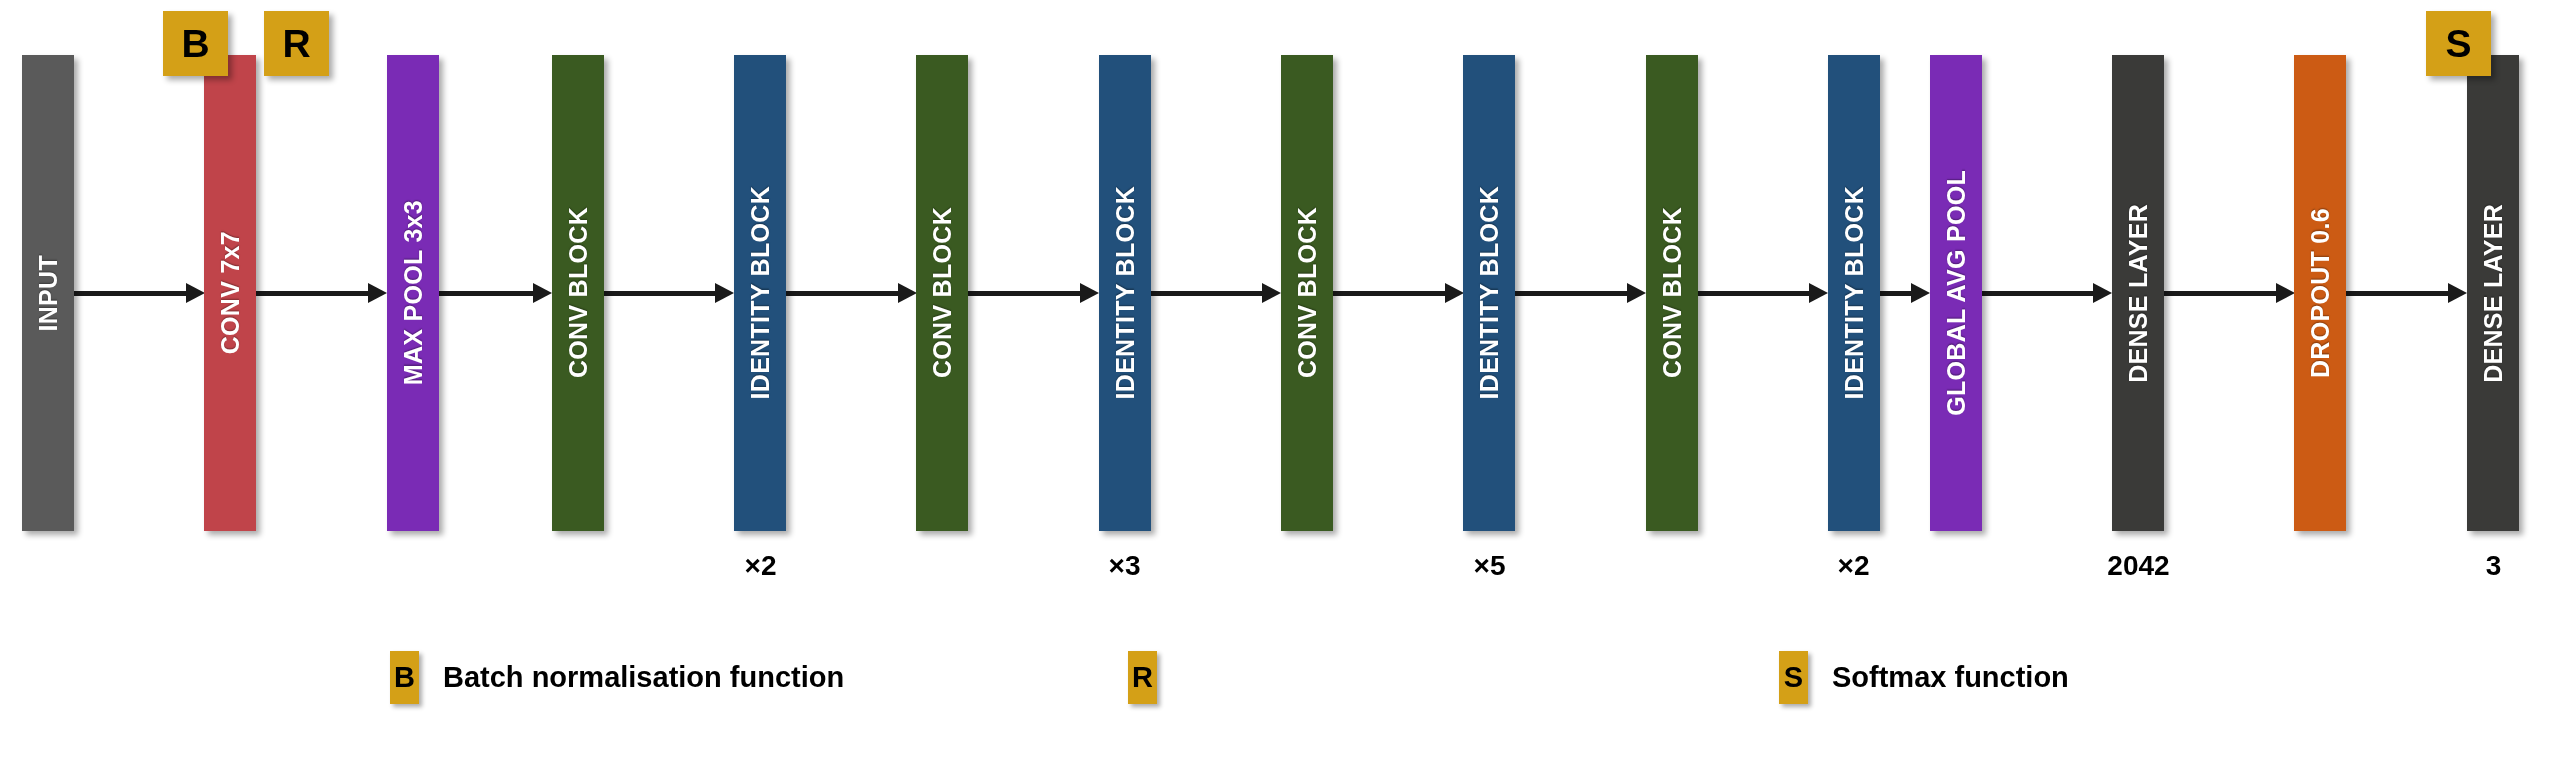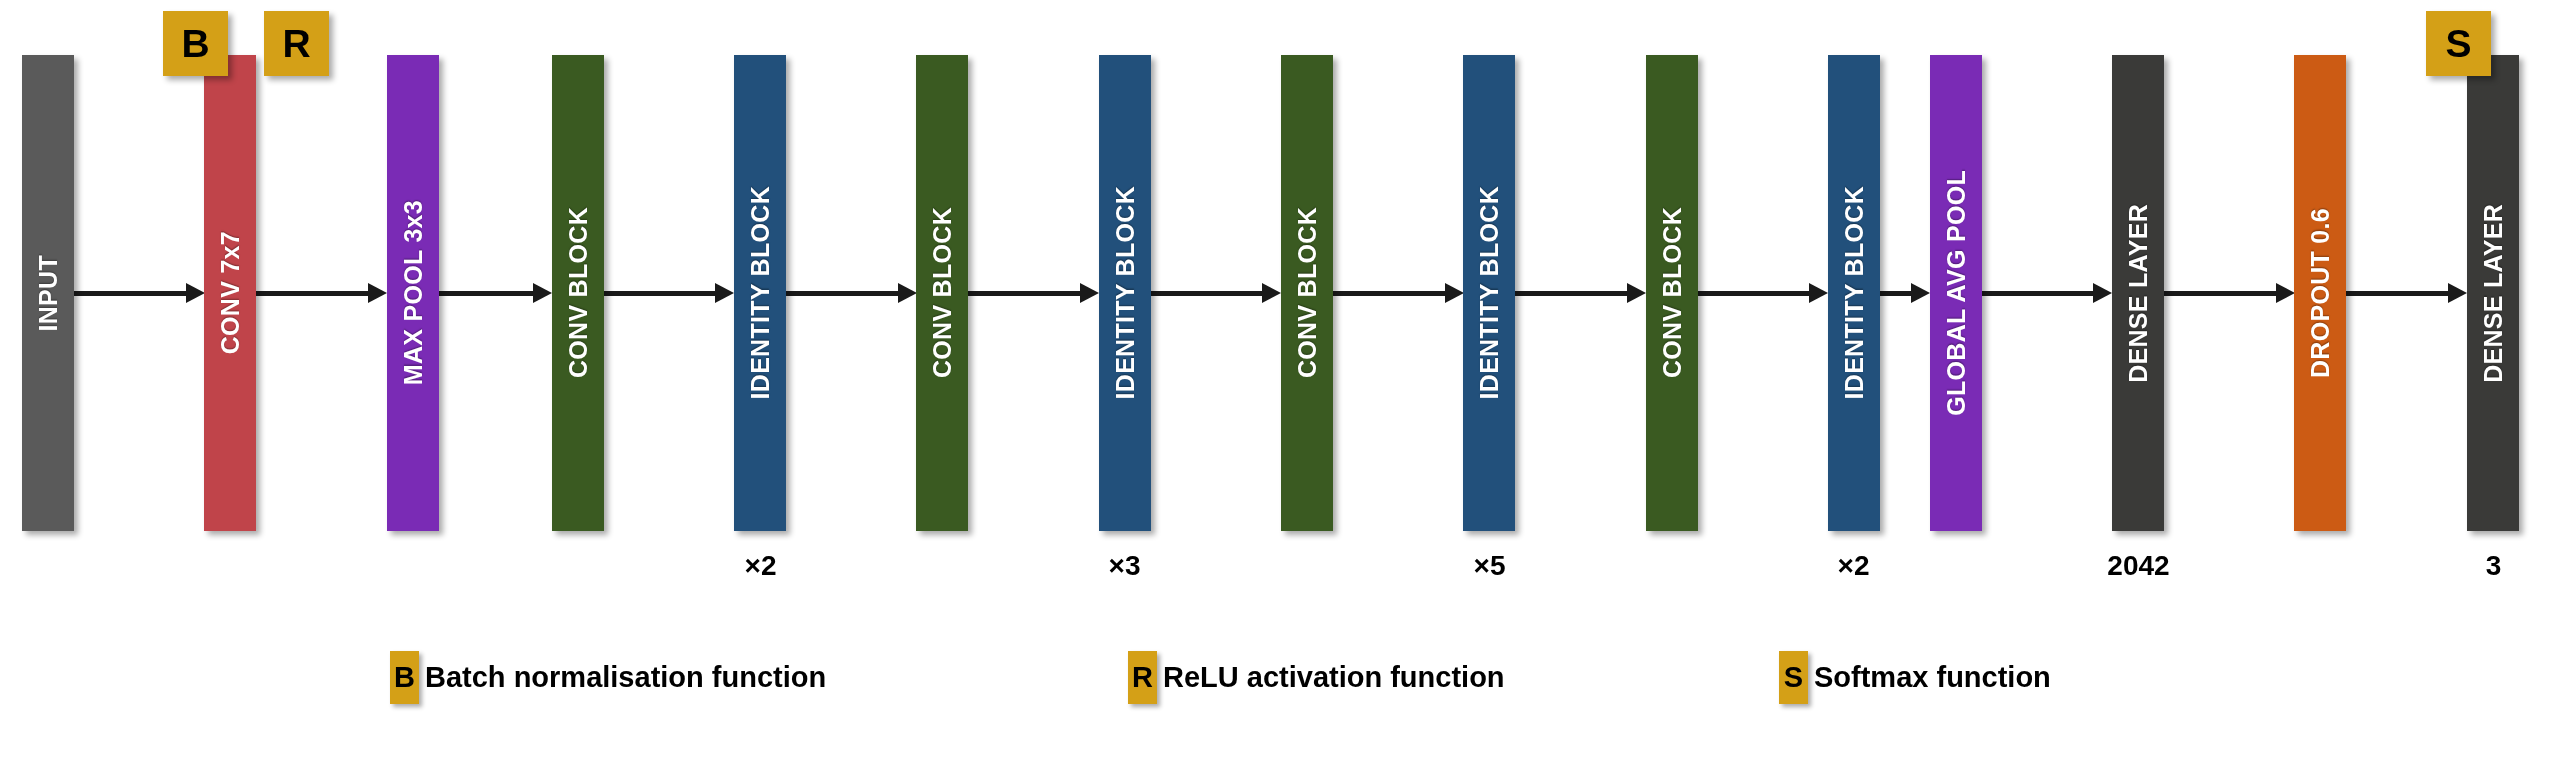--- a/index.html
+++ b/index.html
@@ -123,21 +123,21 @@
     display: flex;
     align-items: center;
     justify-content: center;
     color: #000000;
     font-weight: bold;
     font-size: 29px;
     line-height: 1;
     flex: 0 0 auto;
   }
   .legend-text {
-    margin-left: 6px;
+    margin-left: 24px;
     color: #000000;
     font-weight: bold;
     font-size: 29px;
     line-height: 1;
     white-space: nowrap;
   }
 </style>
 </head>
 <body>
 
@@ -253,20 +253,19 @@
     <div class="caption" style="left: 2443px;">3</div>
     <div class="badge" style="left: 2426px; top: 11.3px;">S</div>
   </div>
 <div id="legend">
     <div class="legend-item" style="left: 390px;">
       <div class="legend-chip">B</div>
       <div class="legend-text">Batch normalisation function</div>
     </div>
     <div class="legend-item" style="left: 1128px;">
       <div class="legend-chip">R</div>
-      <div class="legend-text">ReLU activation function</div>
     </div>
     <div class="legend-item" style="left: 1779px;">
       <div class="legend-chip">S</div>
       <div class="legend-text">Softmax function</div>
     </div>
   </div>
 
 
 </body></html>

